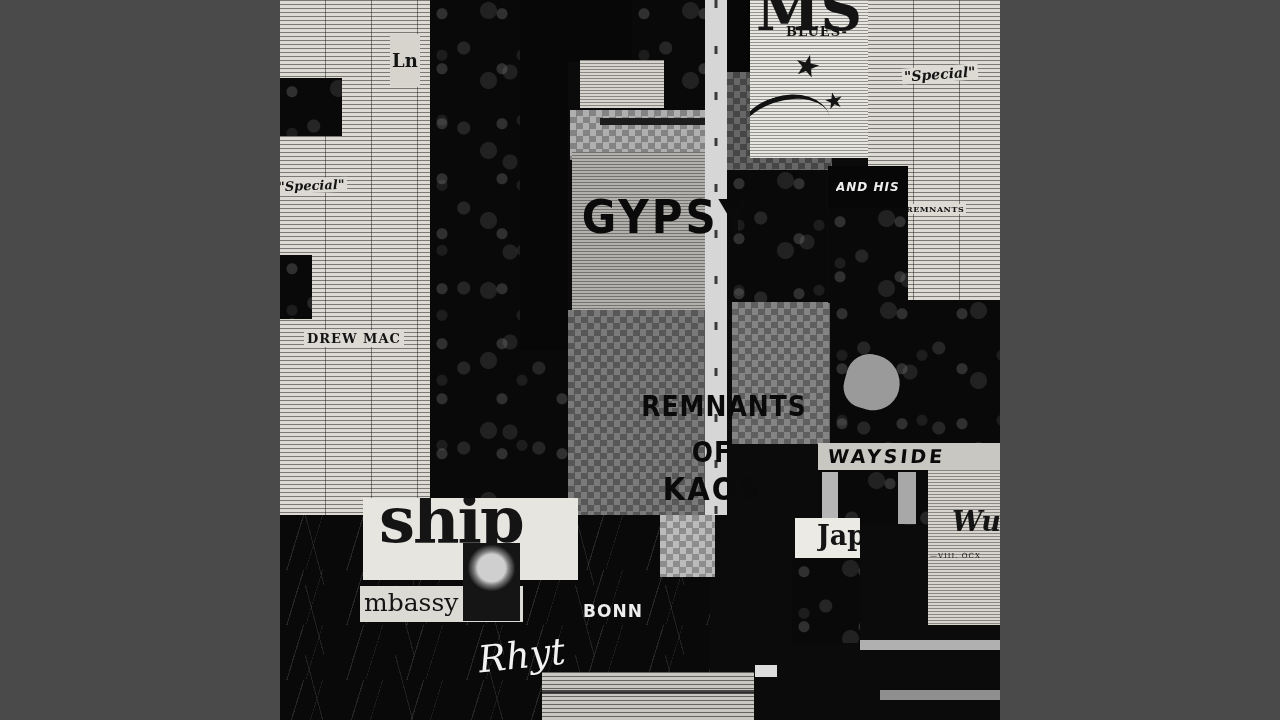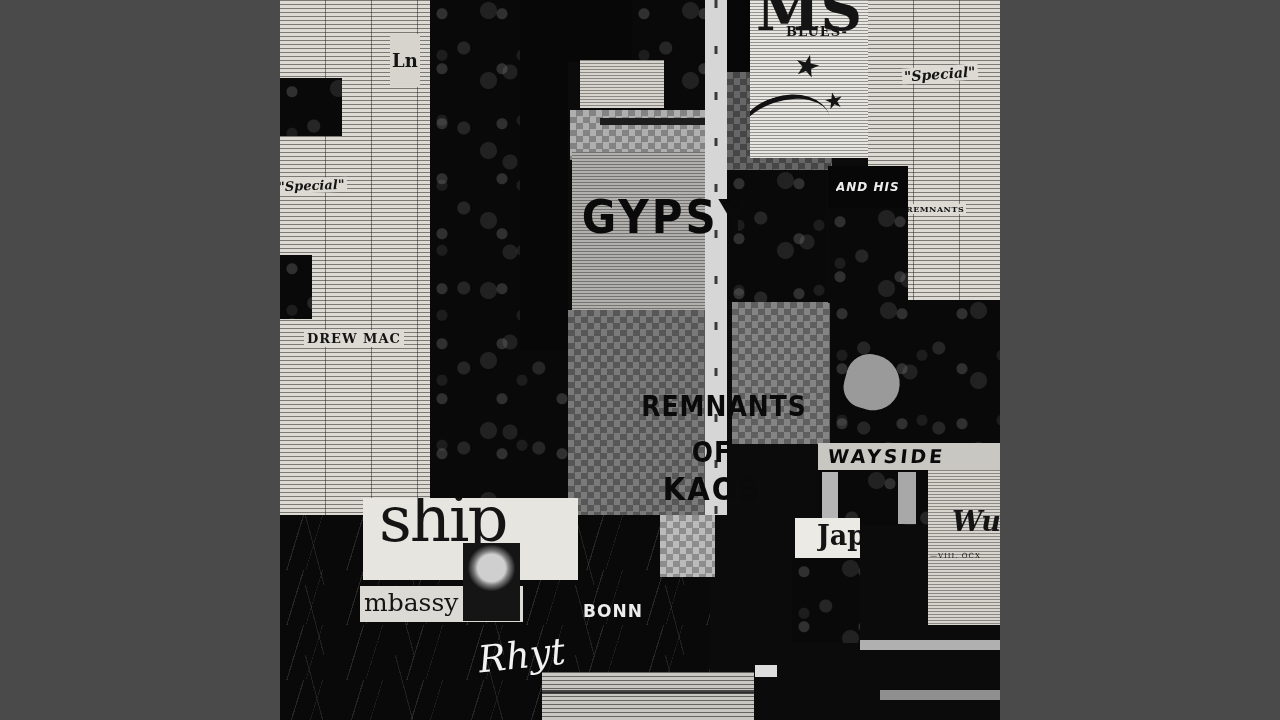--- a/index.html
+++ b/index.html
@@ -102,21 +102,21 @@
     </div>
     <div class="b dark-noise" style="left:538px;top:470px;width:182px;height:55px;">
       <div class="b" style="left:4px;top:2px;width:16px;height:50px;background:#b5b5b5;"></div>
       <div class="b" style="left:80px;top:2px;width:18px;height:52px;background:#a8a8a8;"></div>
     </div>
 
     <div class="b dark-noise branches" style="left:0;top:515px;width:430px;height:205px;"></div>
     <div class="b gray-noise" style="left:380px;top:515px;width:55px;height:62px;background-color:#b5b5b5;"></div>
 
     <div class="b paper-plain" style="left:83px;top:498px;width:215px;height:82px;">
-      <div class="b serif-frag" style="left:16px;top:-16px;font-size:64px;font-weight:400;letter-spacing:-2px;">ship</div>
+      <div class="b serif-frag" style="left:16px;top:-16px;font-size:64px;font-weight:700;letter-spacing:-2px;">ship</div>
     </div>
     <div class="b paper-plain" style="left:80px;top:586px;width:163px;height:36px;background-color:#dcdad5;">
       <div class="b serif-frag" style="left:4px;top:2px;font-size:25px;">mbassy Sta</div>
     </div>
     <div class="b face" style="left:183px;top:543px;width:57px;height:78px;"></div>
 
     <div class="b paper-plain" style="left:515px;top:518px;width:65px;height:40px;background-color:#eceae5;">
       <div class="b serif-frag" style="left:14px;top:2px;font-size:27px;font-weight:600;margin-left:8px;">Jap</div>
     </div>
     <div class="b dark-noise" style="left:512px;top:558px;width:68px;height:85px;"></div>

